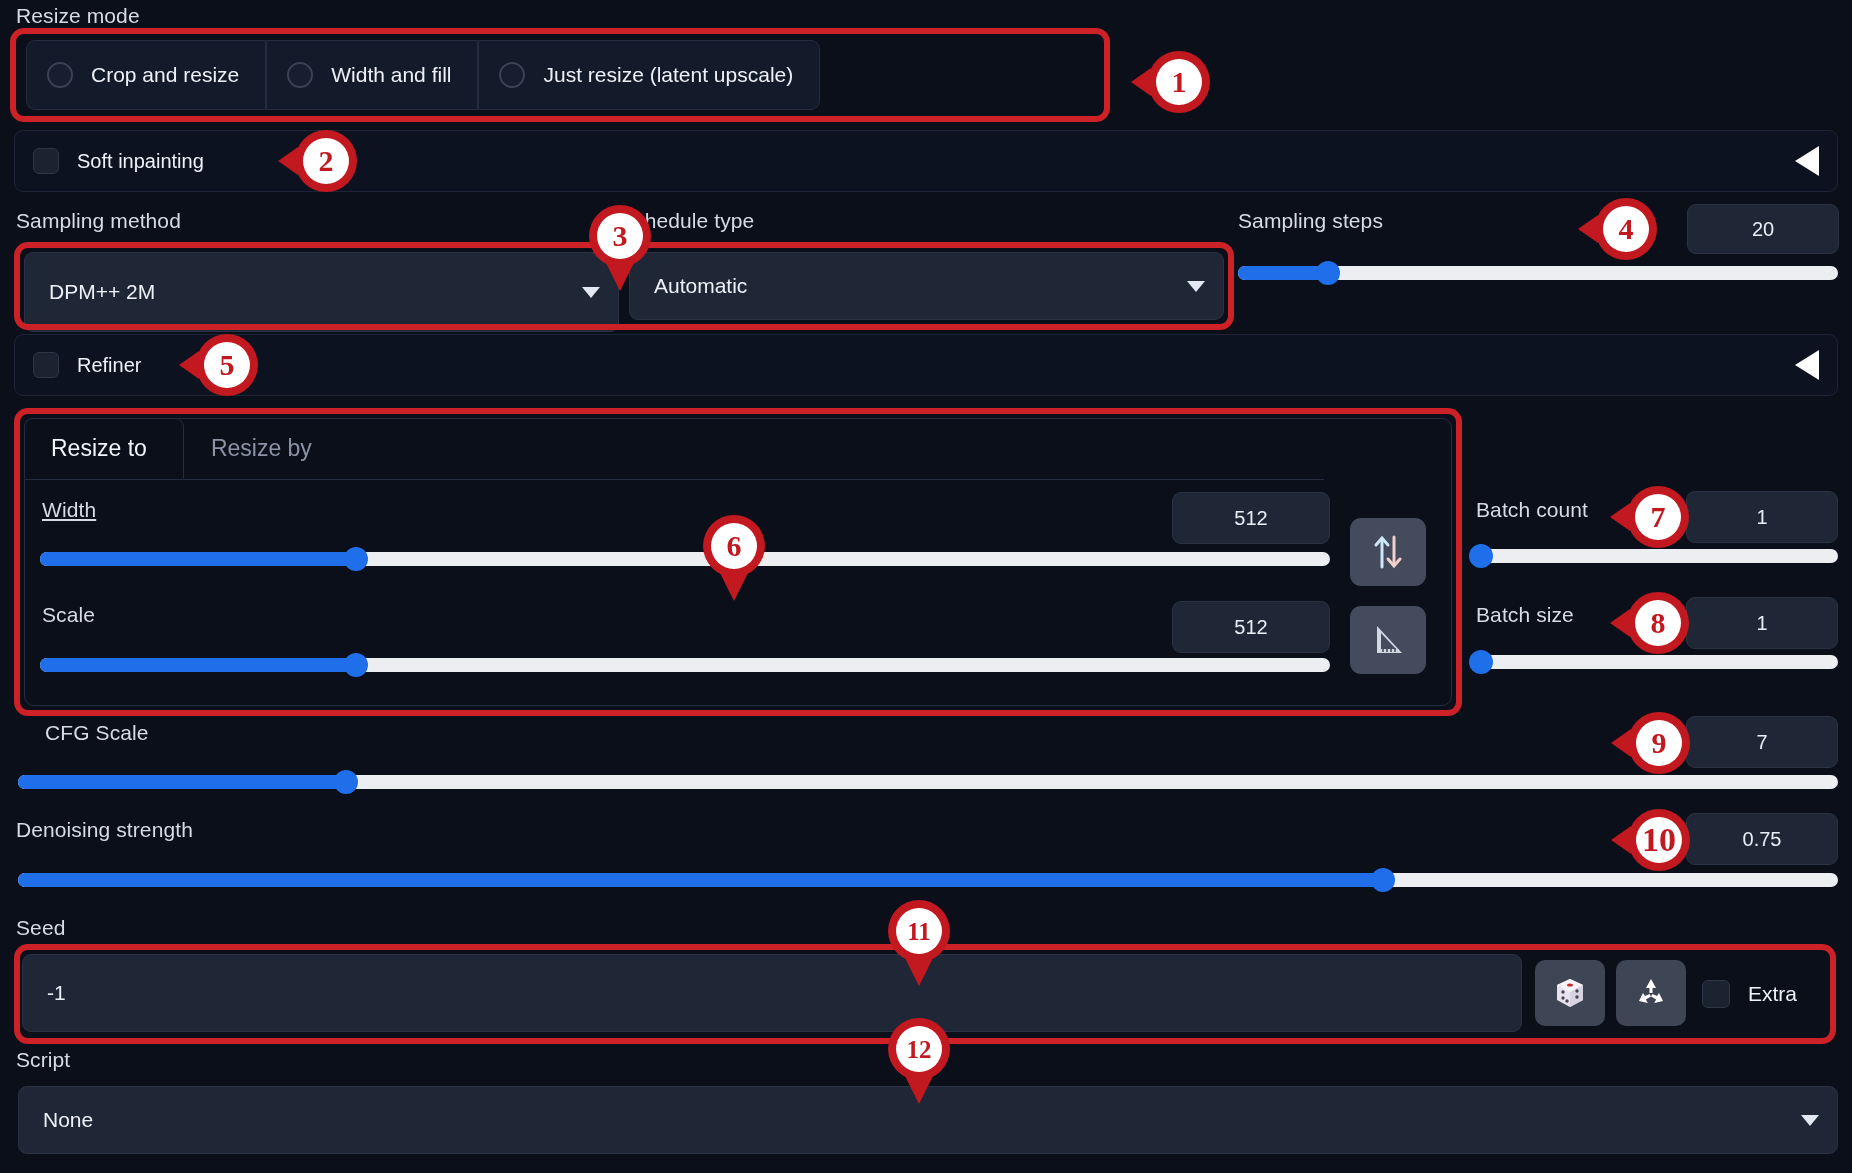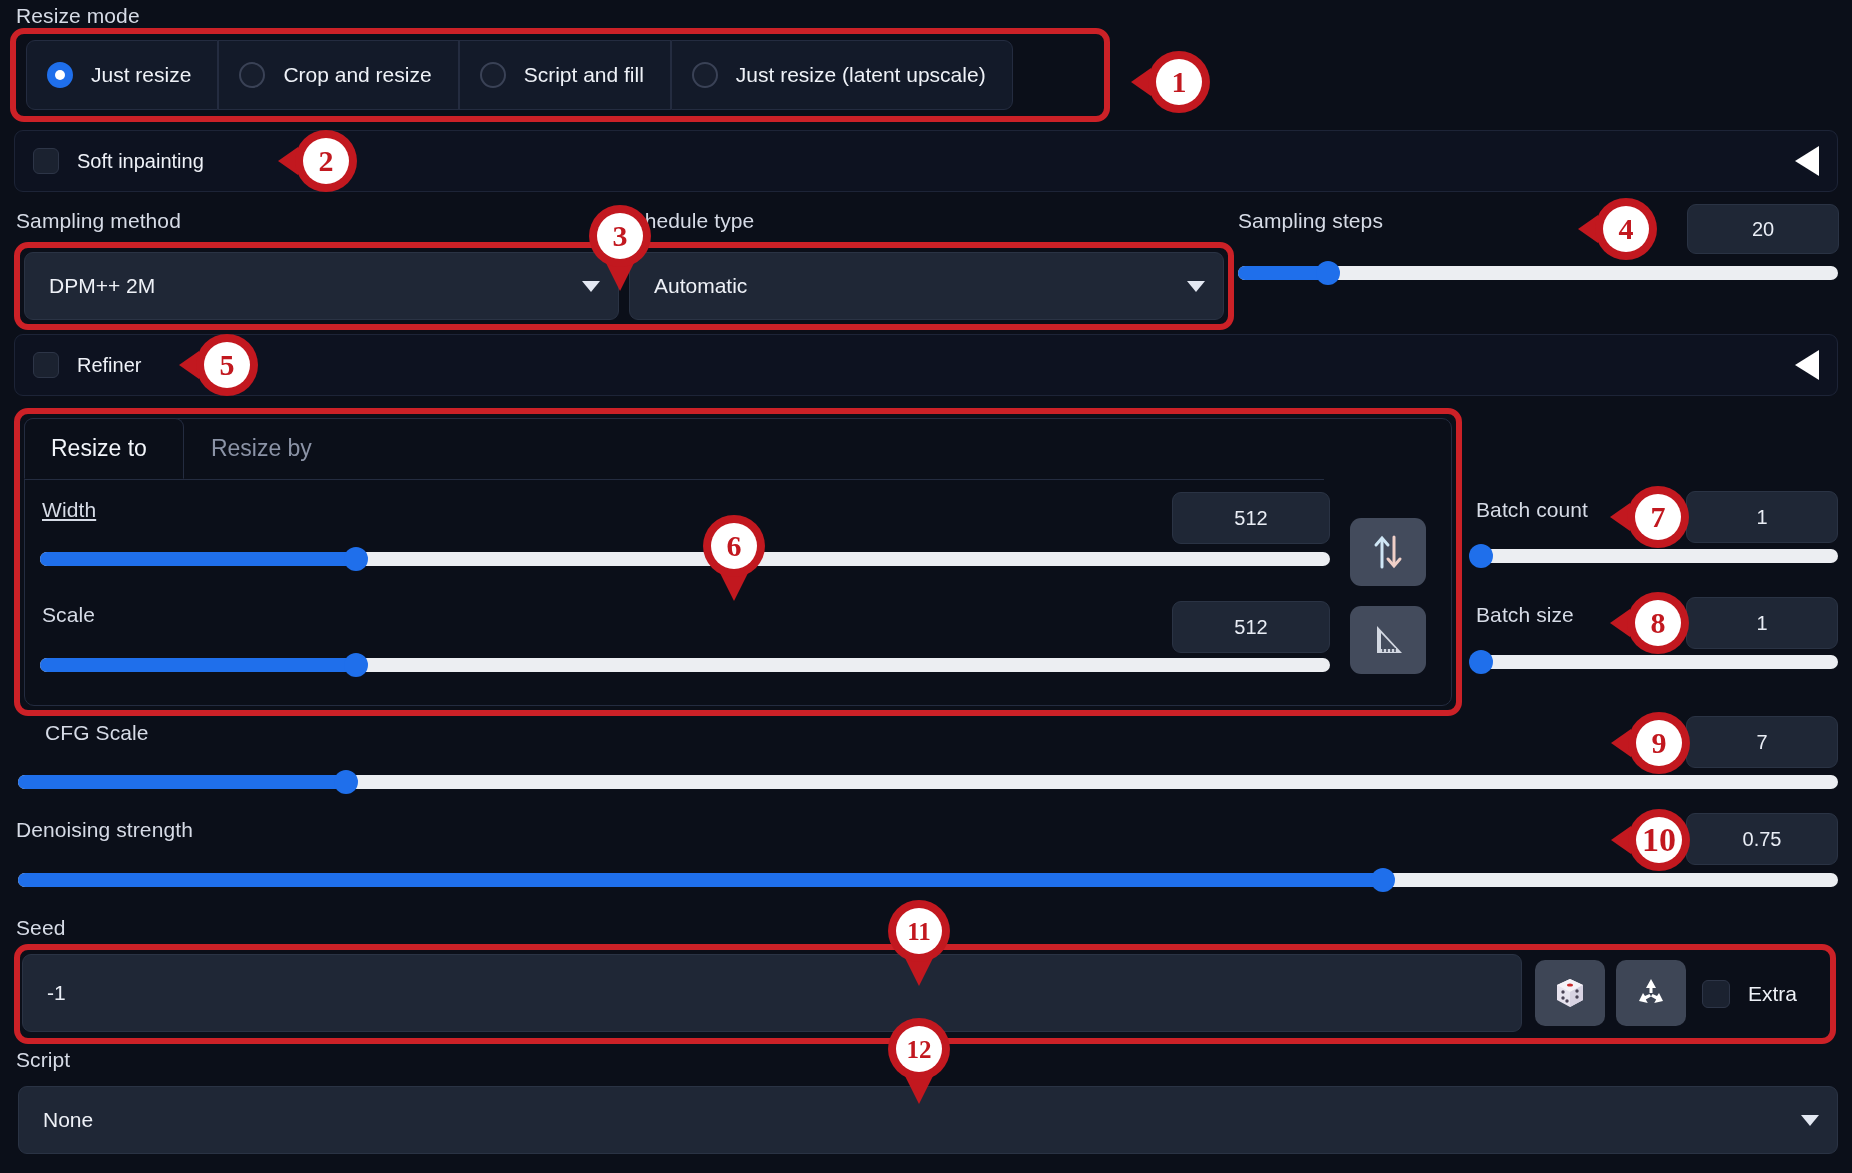--- a/index.html
+++ b/index.html
@@ -204,48 +204,44 @@
 </style>
 </head>
 <body>
 
 <div id="root">
 
   <div class="label" style="position:absolute;left:16px;top:4px;">Resize mode</div>
 
   <div class="radio-row" style="left:26px;top:40px;">
     <div class="radio-cell">
-      <span class="radio-dot on"></span>
-      <span class="radio-text">Just resize</span>
-    </div>
-    <div class="radio-cell">
       <span class="radio-dot"></span>
       <span class="radio-text">Crop and resize</span>
     </div>
     <div class="radio-cell">
       <span class="radio-dot"></span>
-      <span class="radio-text">Script and fill</span>
+      <span class="radio-text">Width and fill</span>
     </div>
     <div class="radio-cell">
       <span class="radio-dot"></span>
       <span class="radio-text">Just resize (latent upscale)</span>
     </div>
   </div>
   <div class="hl" style="left:10px;top:28px;width:1100px;height:94px;"></div>
 
   <div class="accordion" style="top:130px;">
     <span class="checkbox"></span>
     <span class="ttl">Soft inpainting</span>
     <span class="caret-left"></span>
   </div>
 
   <div class="label" style="position:absolute;left:16px;top:209px;">Sampling method</div>
   <div class="label" style="position:absolute;left:620px;top:209px;">Schedule type</div>
 
-  <div class="dropdown" style="left:24px;top:252px;width:595px;height:68px;">
+  <div class="dropdown" style="left:24px;top:252px;width:595px;height:80px;">
     <span>DPM++ 2M</span>
     <span class="dd-caret"></span>
   </div>
   <div class="dropdown" style="left:629px;top:252px;width:595px;height:68px;">
     <span>Automatic</span>
     <span class="dd-caret"></span>
   </div>
   <div class="hl" style="left:14px;top:242px;width:1220px;height:88px;"></div>
 
   <div class="label" style="position:absolute;left:1238px;top:209px;">Sampling steps</div>

